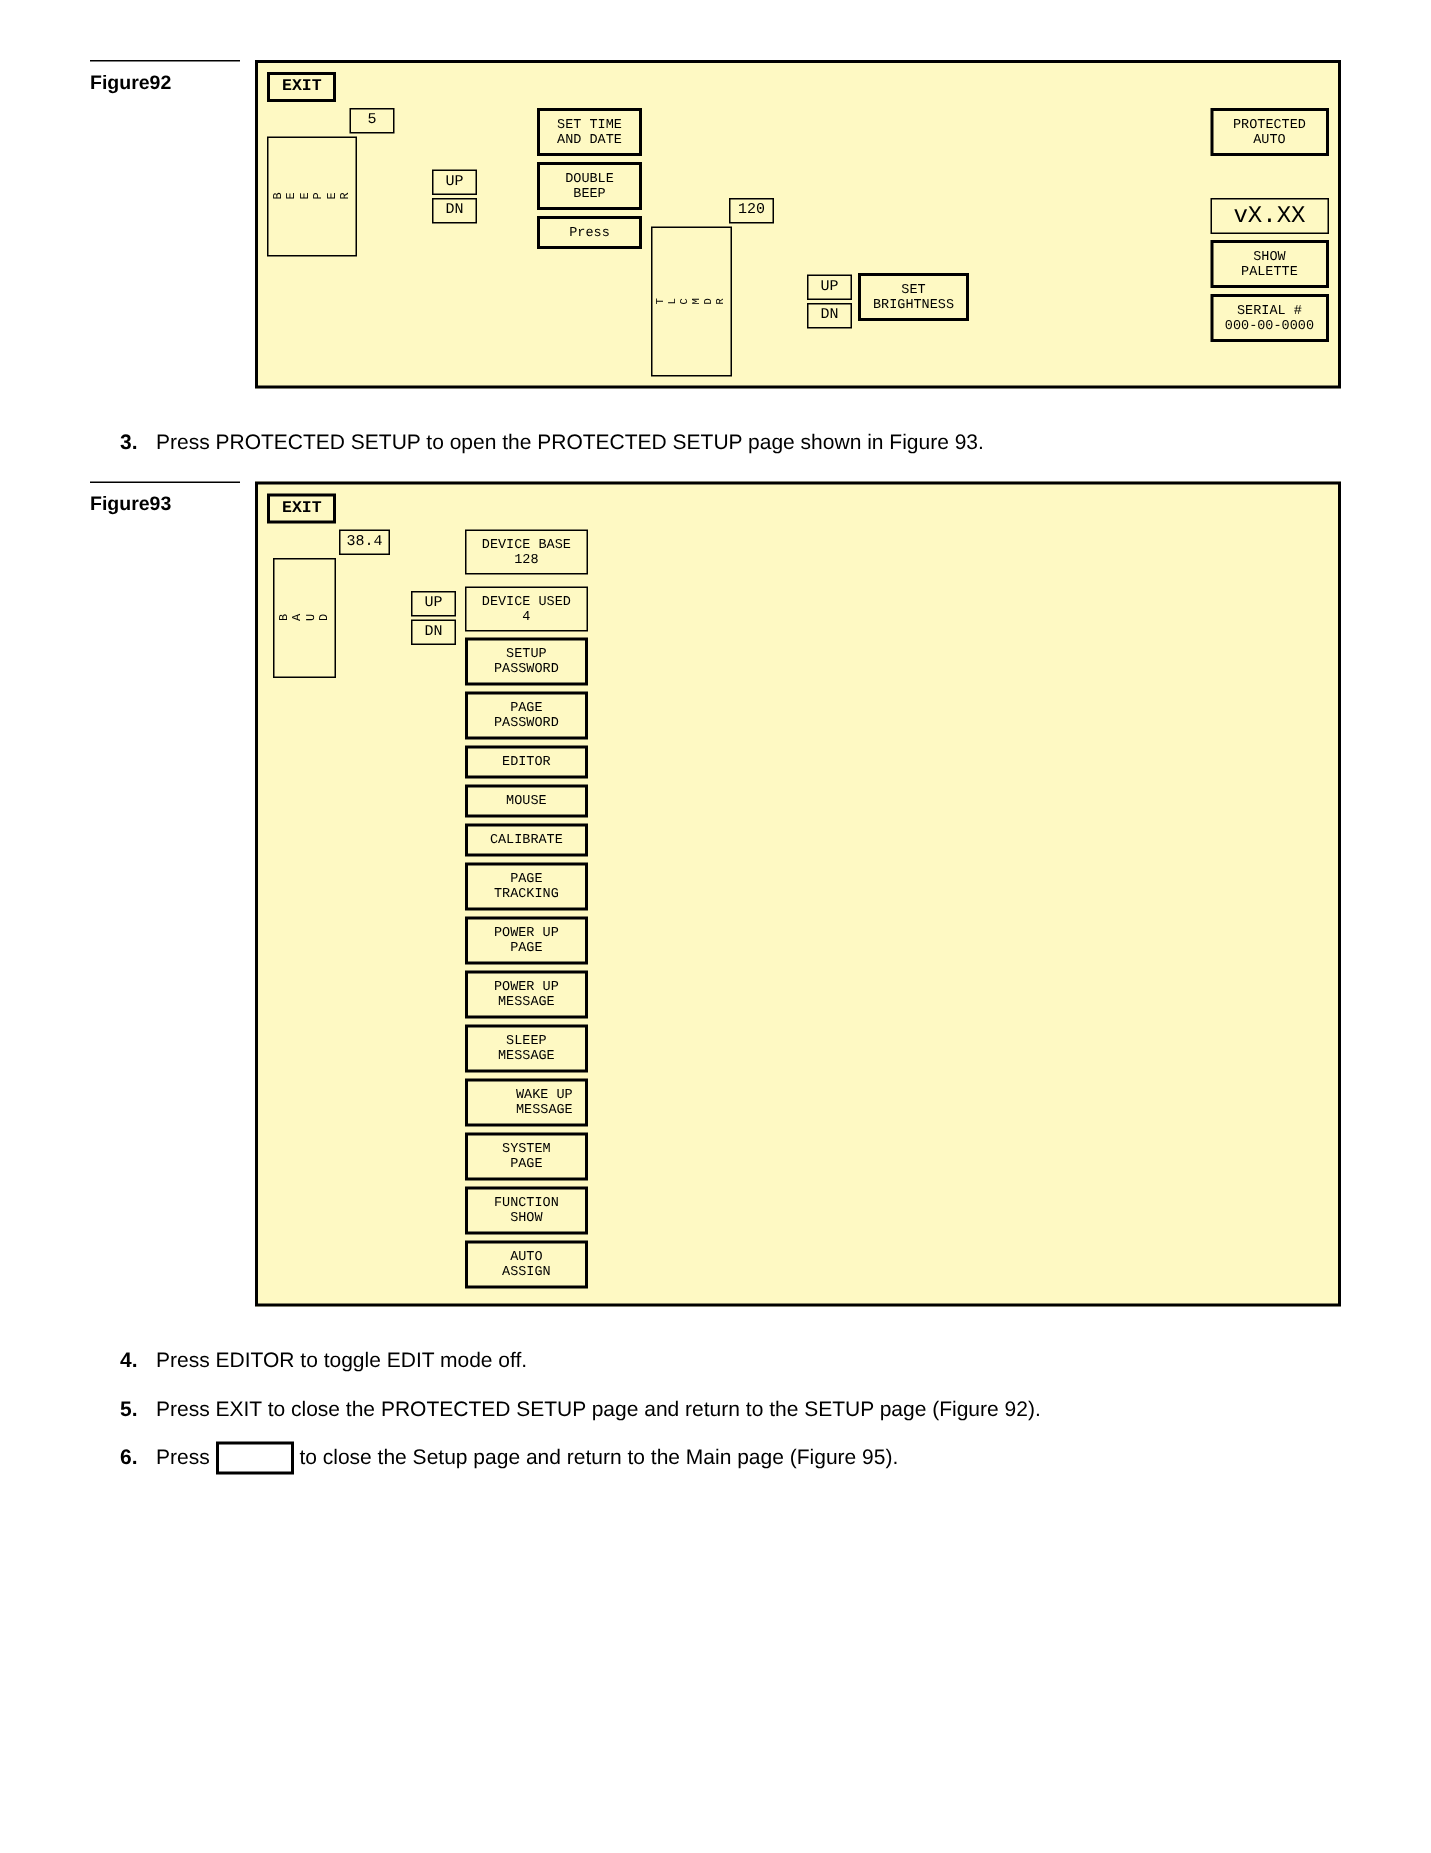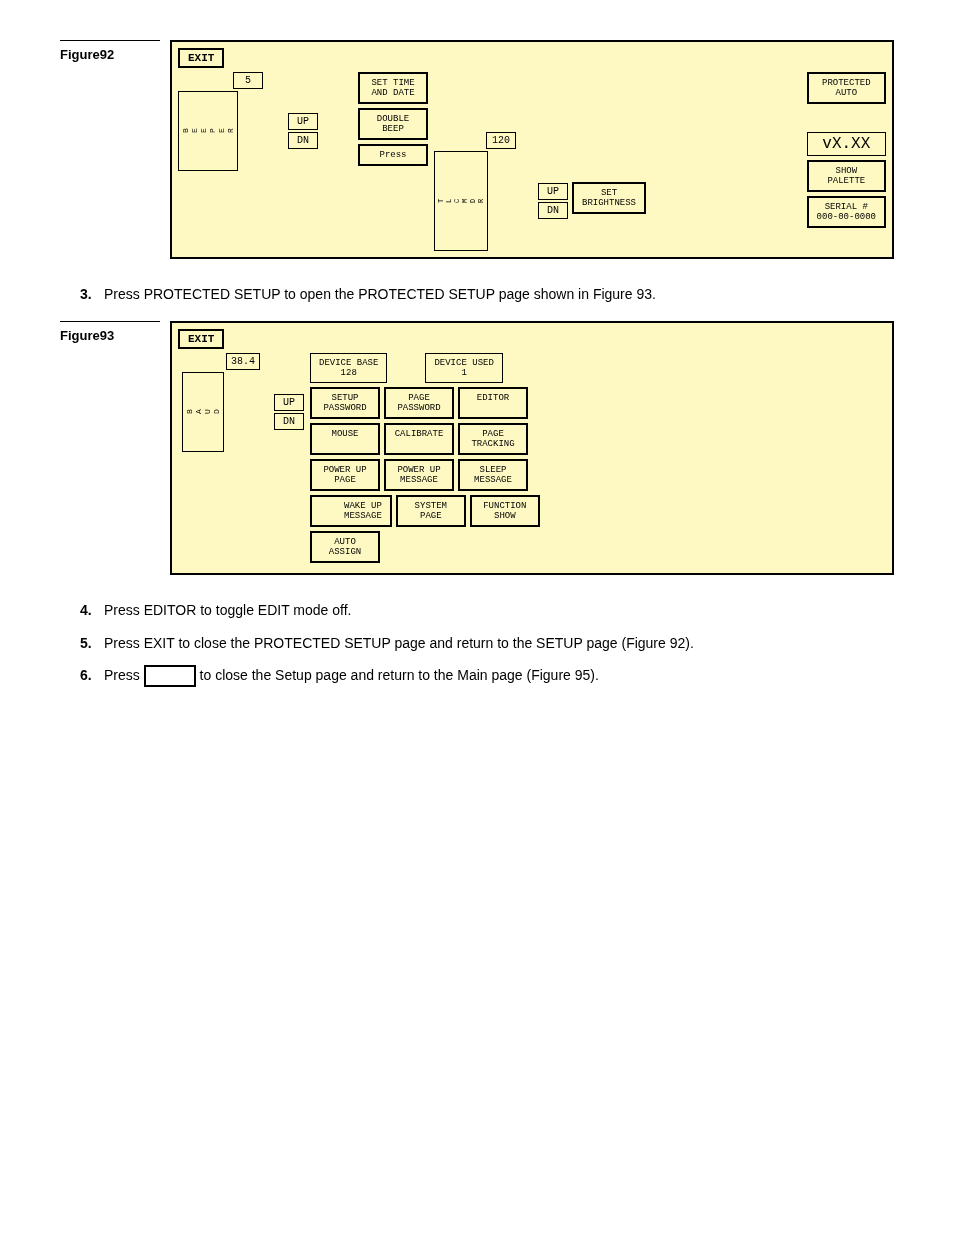--- a/index.html
+++ b/index.html
@@ -105,21 +105,21 @@
     }
 
     .fig93-right {
       display: flex;
       flex-direction: column;
       gap: 4px;
     }
 
     .fig93-row {
       display: flex;
-      flex-direction: row;
+      flex-direction: column;
       gap: 4px;
     }
 
     .text-block {
       margin: 16px 0;
       line-height: 1.6;
       padding-left: 20px;
     }
 
     .step-line {
@@ -274,21 +274,21 @@
         </div>
       </div>
 
       <div class="fig93-right">
 
         <div class="fig93-row">
           <div class="btn-box" style="white-space:pre-line;font-size:9px;border:1px solid #000;">DEVICE BASE
 128</div>
           <div style="width:30px;"></div>
           <div class="btn-box" style="white-space:pre-line;font-size:9px;border:1px solid #000;">DEVICE USED
-1</div>
+4</div>
         </div>
 
         <div class="fig93-row">
           <div class="btn-box" style="white-space:pre-line;font-size:9px;">SETUP
 PASSWORD</div>
           <div class="btn-box" style="white-space:pre-line;font-size:9px;">PAGE
 PASSWORD</div>
           <div class="btn-box" style="font-size:9px;">EDITOR</div>
         </div>
 

